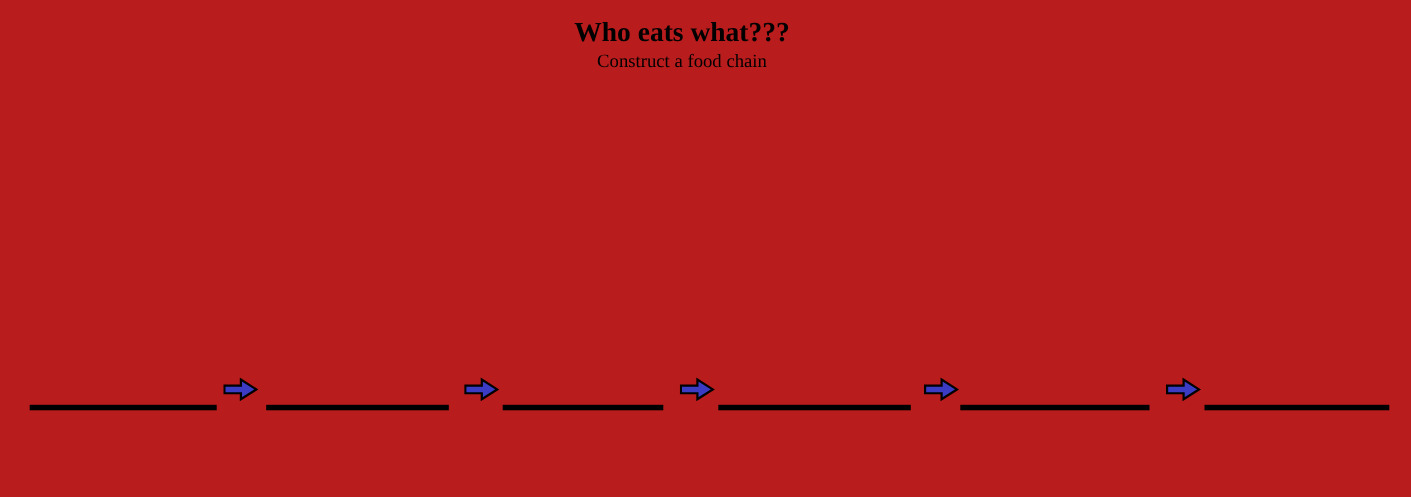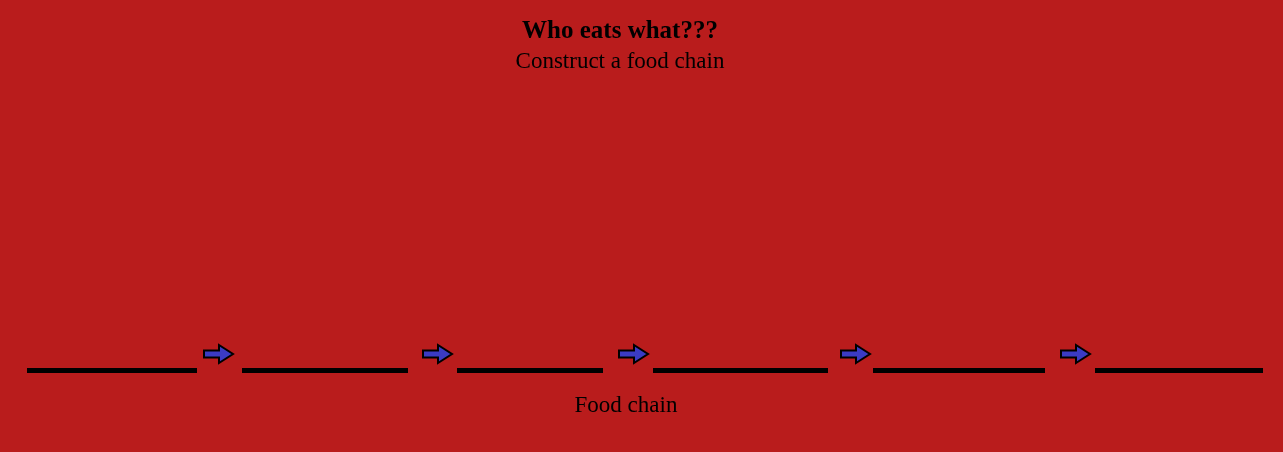--- a/index.html
+++ b/index.html
@@ -24,21 +24,21 @@
     text-align: center;
   }
   .title {
     margin: 0;
     font-size: 25px;
     font-weight: bold;
     line-height: 1.25;
   }
   .subtitle {
     margin: 0;
-    font-size: 23px;
+    font-size: 17px;
     font-weight: normal;
     line-height: 1.35;
   }
   .chain {
     position: absolute;
     top: 0;
     left: 0;
     width: 100%;
     height: 100%;
   }
@@ -89,14 +89,13 @@
           <polygon points="1,7.5 16,7.5 16,2 30,11 16,20 16,14.5 1,14.5" fill="#3b3bc4" stroke="#000000" stroke-width="2" stroke-linejoin="miter"></polygon>
         </svg></div>
       <div class="chain-arrow" style="left: 840px;"><svg width="32" height="22" viewBox="0 0 32 22">
           <polygon points="1,7.5 16,7.5 16,2 30,11 16,20 16,14.5 1,14.5" fill="#3b3bc4" stroke="#000000" stroke-width="2" stroke-linejoin="miter"></polygon>
         </svg></div>
       <div class="chain-arrow" style="left: 1060px;"><svg width="32" height="22" viewBox="0 0 32 22">
           <polygon points="1,7.5 16,7.5 16,2 30,11 16,20 16,14.5 1,14.5" fill="#3b3bc4" stroke="#000000" stroke-width="2" stroke-linejoin="miter"></polygon>
         </svg></div>
     </div>
 
-  <div class="caption">Food chain</div>
 </div>
 
 </body></html>

